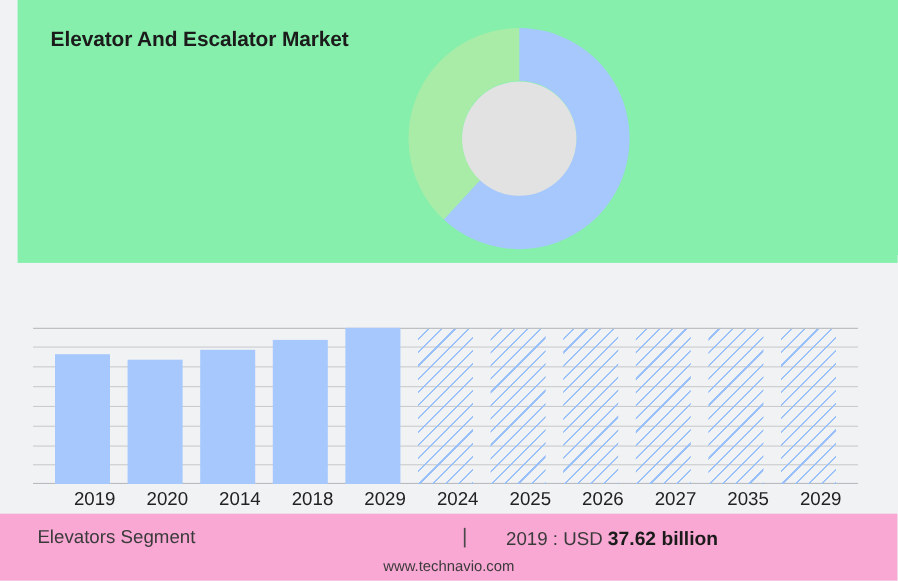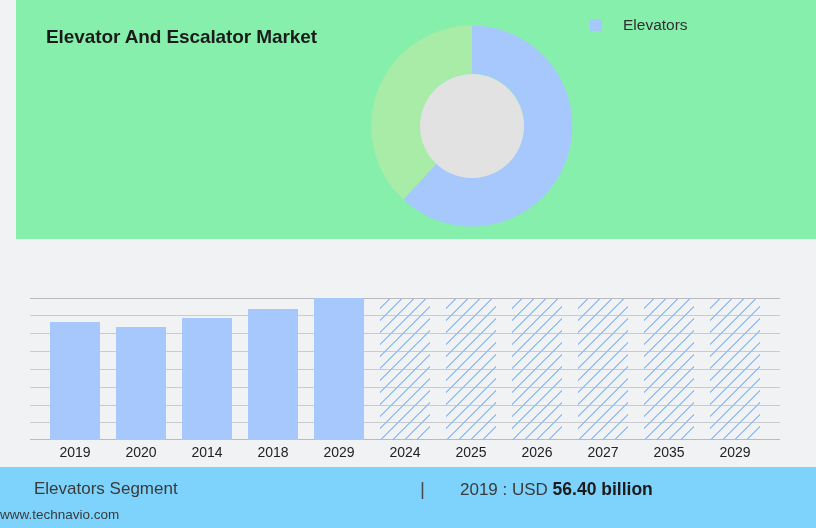--- a/index.html
+++ b/index.html
@@ -114,31 +114,31 @@
     );
   }
   .xlabels {
     position: absolute;
     left: 30px; top: 205px;
     width: 750px; height: 22px;
   }
   .xlabel {
     position: absolute;
     width: 60px;
-    text-align: center;
-    font-size: 14px;
+    text-align: right;
+    font-size: 17px;
     color: #222;
   }
 
   
   .footer {
     position: absolute;
     left: 0; top: 467px;
     width: 816px; height: 61px;
-    background: #7dd3fc;
+    background: #f9a8d4;
   }
   .footer-left {
     position: absolute;
     left: 34px; top: 12px;
     font-size: 17px;
     color: #3a3a3a;
     white-space: nowrap;
   }
   .footer-divider {
     position: absolute;
@@ -155,20 +155,21 @@
   }
   .footer-stat b {
     font-weight: bold;
     font-size: 17.5px;
     color: #1b1b1b;
   }
   .footer-url {
     position: absolute;
     left: 0; top: 40px;
     width: 816px;
+    text-align: center;
     font-size: 13.5px;
     color: #3a3a3a;
   }
 </style>
 </head>
 <body>
 
 <div class="header">
 
   <div class="title-block">
@@ -179,24 +180,20 @@
     <svg class="donut-svg" width="202" height="202" viewBox="0 0 202 202">
 
       <path id="slice-elevators" fill="#a6c8fc" d="M 101 0.5 A 100.5 100.5 0 1 1 32.4 174.6 L 65.5 138.6 A 52 52 0 1 0 101 48.5 Z"></path>
 
       <path id="slice-escalators" fill="#a8eca8" d="M 32.4 174.6 A 100.5 100.5 0 0 1 101 0.5 L 101 48.5 A 52 52 0 0 0 65.5 138.6 Z"></path>
       <circle cx="101" cy="101" r="52" fill="#e2e2e2"></circle>
     </svg>
   </div>
 
   <div class="legend">
-    <div class="legend-item">
-      <span class="legend-swatch" style="background:#a6c8fc"></span>
-      <span class="legend-label">Elevators</span>
-    </div>
   </div>
 
 </div>
 
 <div class="plot">
   <div class="plot-inner">
 
     <div class="gridline" style="top:0px"></div>
     <div class="gridline faint" style="top:17px"></div>
     <div class="gridline faint" style="top:35px"></div>
@@ -233,16 +230,16 @@
     <div class="xlabel" style="left:543px">2027</div>
     <div class="xlabel" style="left:609px">2035</div>
     <div class="xlabel" style="left:675px">2029</div>
   </div>
 </div>
 
 <div class="footer">
   <div class="footer-left">Elevators Segment</div>
   <div class="footer-divider">|</div>
   <div class="footer-stat">
-    <span>2019 : USD </span><b>56.40 billion</b>
+    <span>2019 : USD </span><b>37.62 billion</b>
   </div>
   <div class="footer-url">www.technavio.com</div>
 </div>
 
 </body></html>

